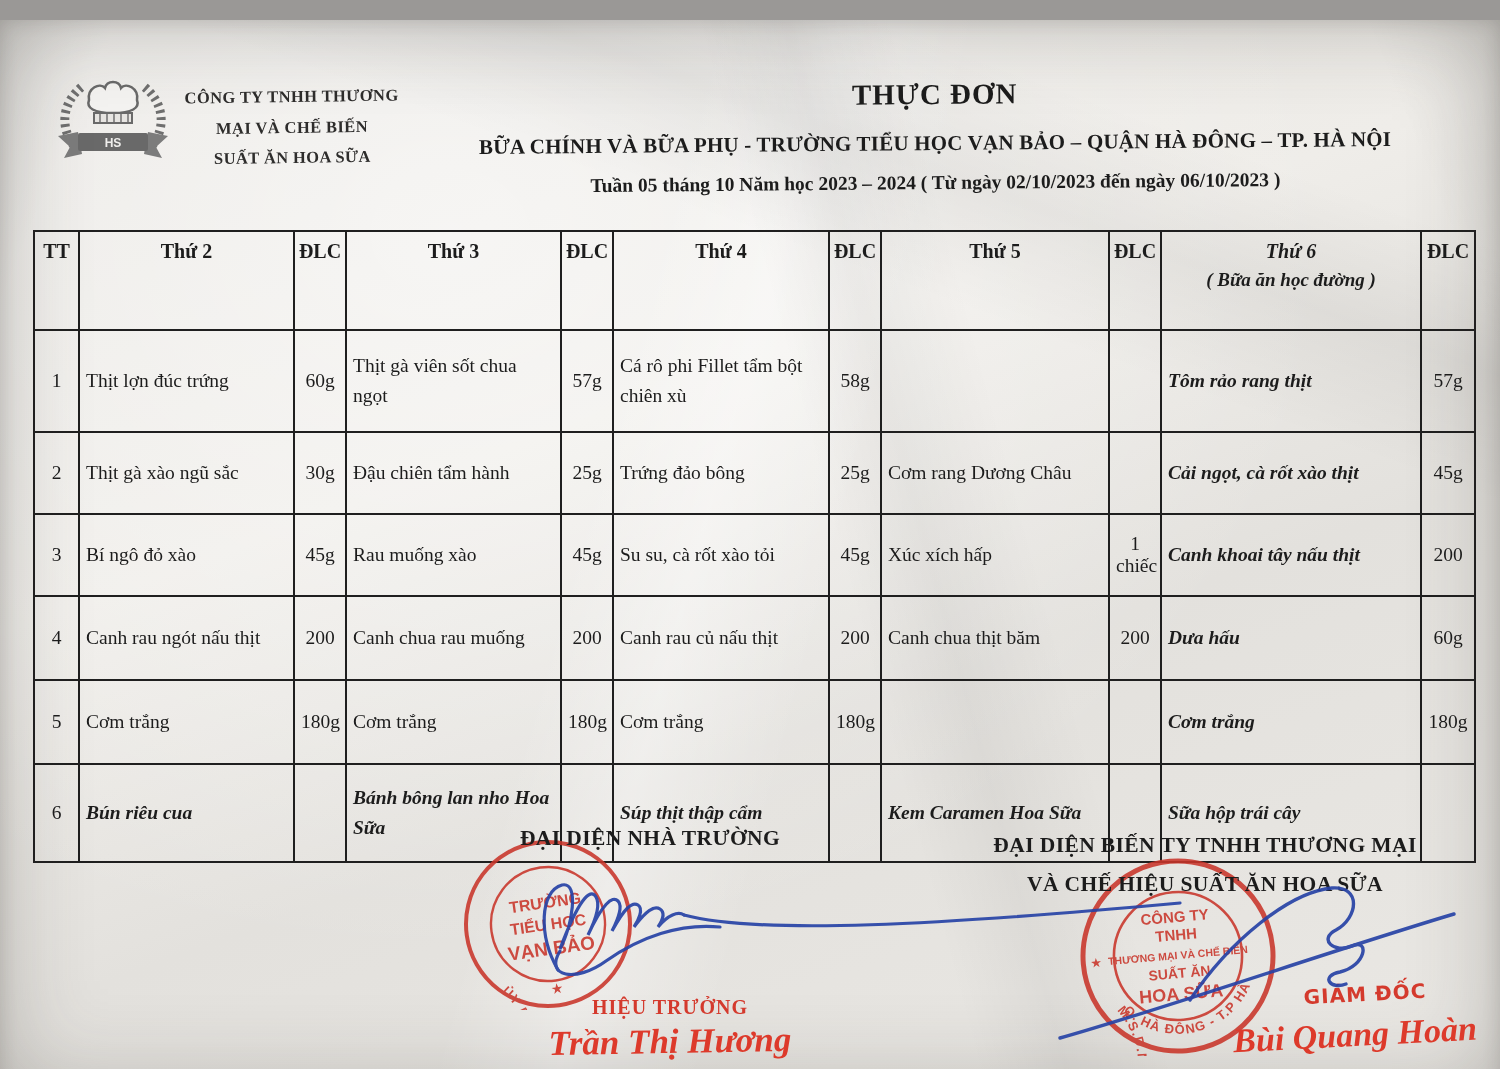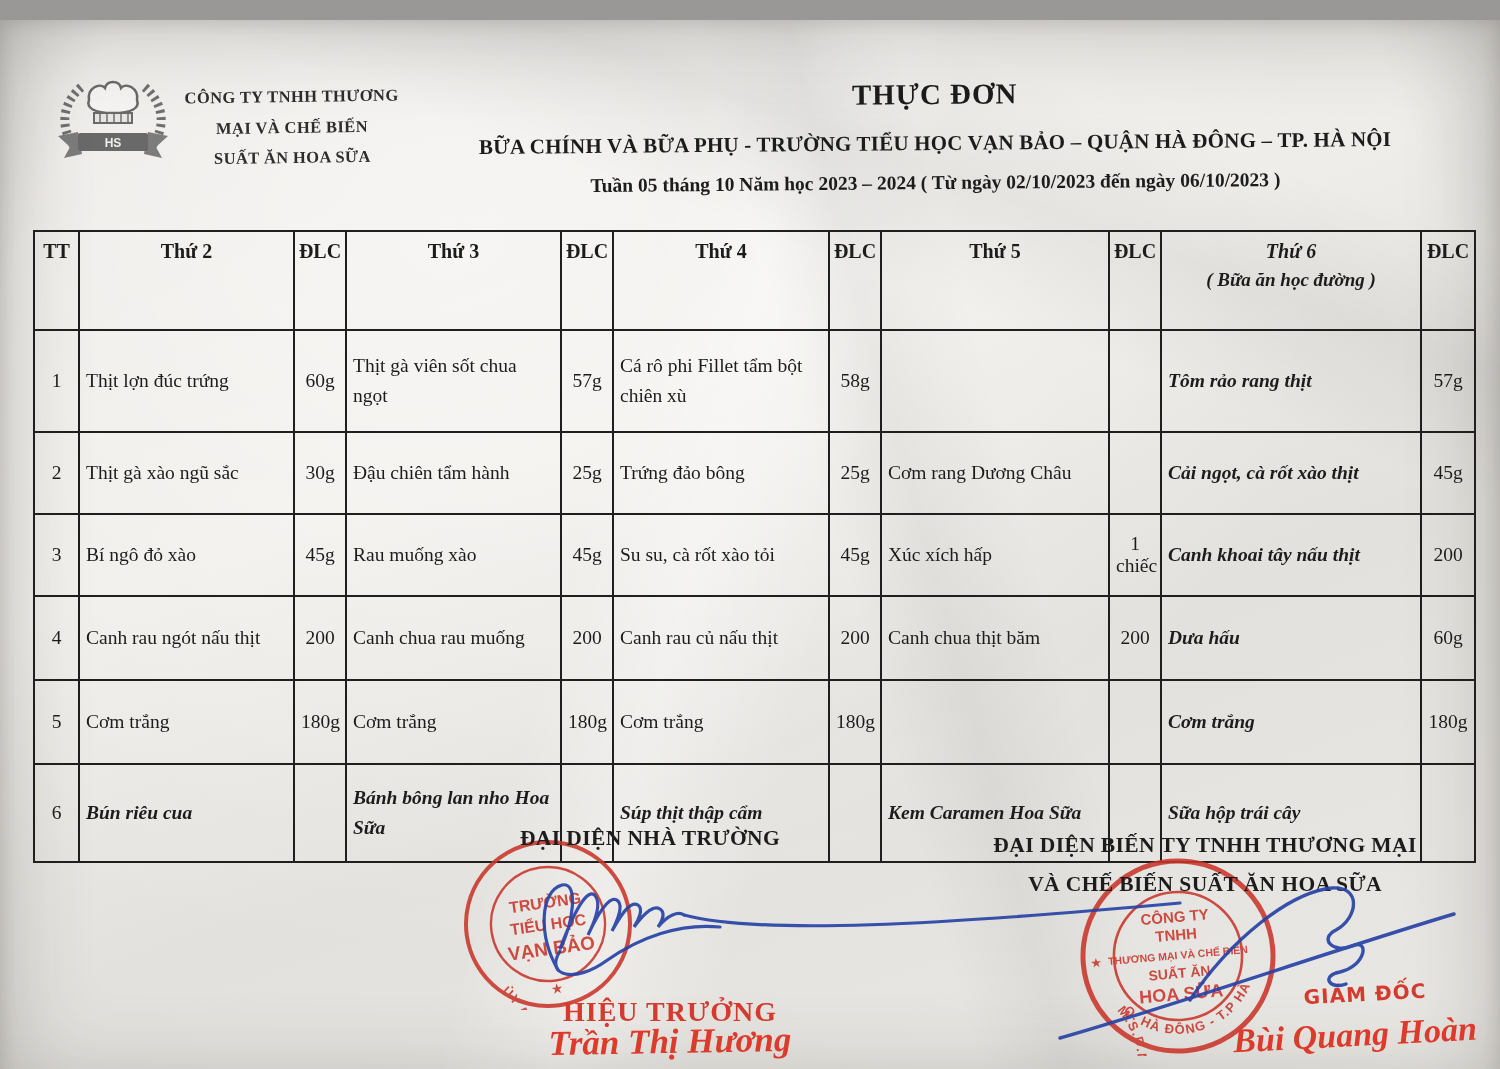--- a/index.html
+++ b/index.html
@@ -45,21 +45,21 @@
   tbody tr:nth-child(3) td{height:72px;}
   tbody tr:nth-child(4) td{height:74px;}
   tbody tr:nth-child(5) td{height:74px;}
   tbody tr:nth-child(6) td{height:88px;}
 
   
   .sig-head{font-weight:bold;font-size:21.5px;letter-spacing:.4px;z-index:4;}
   .school-head{left:470px;top:806px;width:360px;text-align:center;}
   .company-head{left:950px;top:806px;width:510px;text-align:center;line-height:1.8;}
   .role-red{color:#d43a2d;font-weight:bold;z-index:4;}
-  .school-role{left:560px;top:976px;width:220px;text-align:center;font-size:28px;letter-spacing:1px;}
+  .school-role{left:560px;top:976px;width:220px;text-align:center;font-size:20px;letter-spacing:1px;}
   .company-role{left:1275px;top:962px;width:180px;text-align:center;
     font-family:"DejaVu Sans", sans-serif;font-size:20px;letter-spacing:1px;transform:rotate(-3deg);}
   .script-name{color:#dd3a2b;font-style:italic;font-weight:bold;z-index:4;}
   .school-name{left:520px;top:1002px;width:300px;text-align:center;font-size:35px;transform:rotate(-1deg);}
   .company-name-sig{left:1215px;top:996px;width:280px;text-align:center;font-size:34px;transform:rotate(-3deg);}
   .stampwrap{z-index:2;opacity:.88;}
   .sigwrap{z-index:5;}
   svg text{font-family:"Liberation Sans", sans-serif;}
 </style>
 </head>
@@ -248,21 +248,21 @@
       <path d="M40,86 C24,112 56,118 86,96 C120,72 160,58 200,62"></path>
       <path d="M164,50 C240,70 420,60 660,38"></path>
     </g>
   </svg>
 
   <div class="abs role-red school-role">HIỆU TRƯỞNG</div>
   <div class="abs script-name school-name">Trần Thị Hương</div>
 
   <div class="abs sig-head company-head">
     <div>ĐẠI DIỆN BIẾN TY TNHH THƯƠNG MẠI</div>
-    <div>VÀ CHẾ BIẾN SUẤT ĂN HOA SỮA</div>
+    <div>VÀ CHẾ HIỆU SUẤT ĂN HOA SỮA</div>
   </div>
 
   <svg class="abs stampwrap" style="left:1078px;top:836px;" width="200" height="200" viewBox="0 0 200 200">
     <g transform="rotate(-5 100 100)">
       <circle cx="100" cy="100" r="95" fill="none" stroke="#c9352a" stroke-width="5"></circle>
       <circle cx="100" cy="100" r="64" fill="none" stroke="#c9352a" stroke-width="2.6"></circle>
       <path id="coRingTop" d="M27.8,141.5 A80,80 0 1 1 27.7,141.4" fill="none"></path>
       <text font-size="13" font-weight="bold" fill="#c9352a" letter-spacing="1.4">
         <textPath href="#coRingTop" startOffset="10">M.S.D.N: 0101072 - C.T.T.N.H.H</textPath>
       </text>

